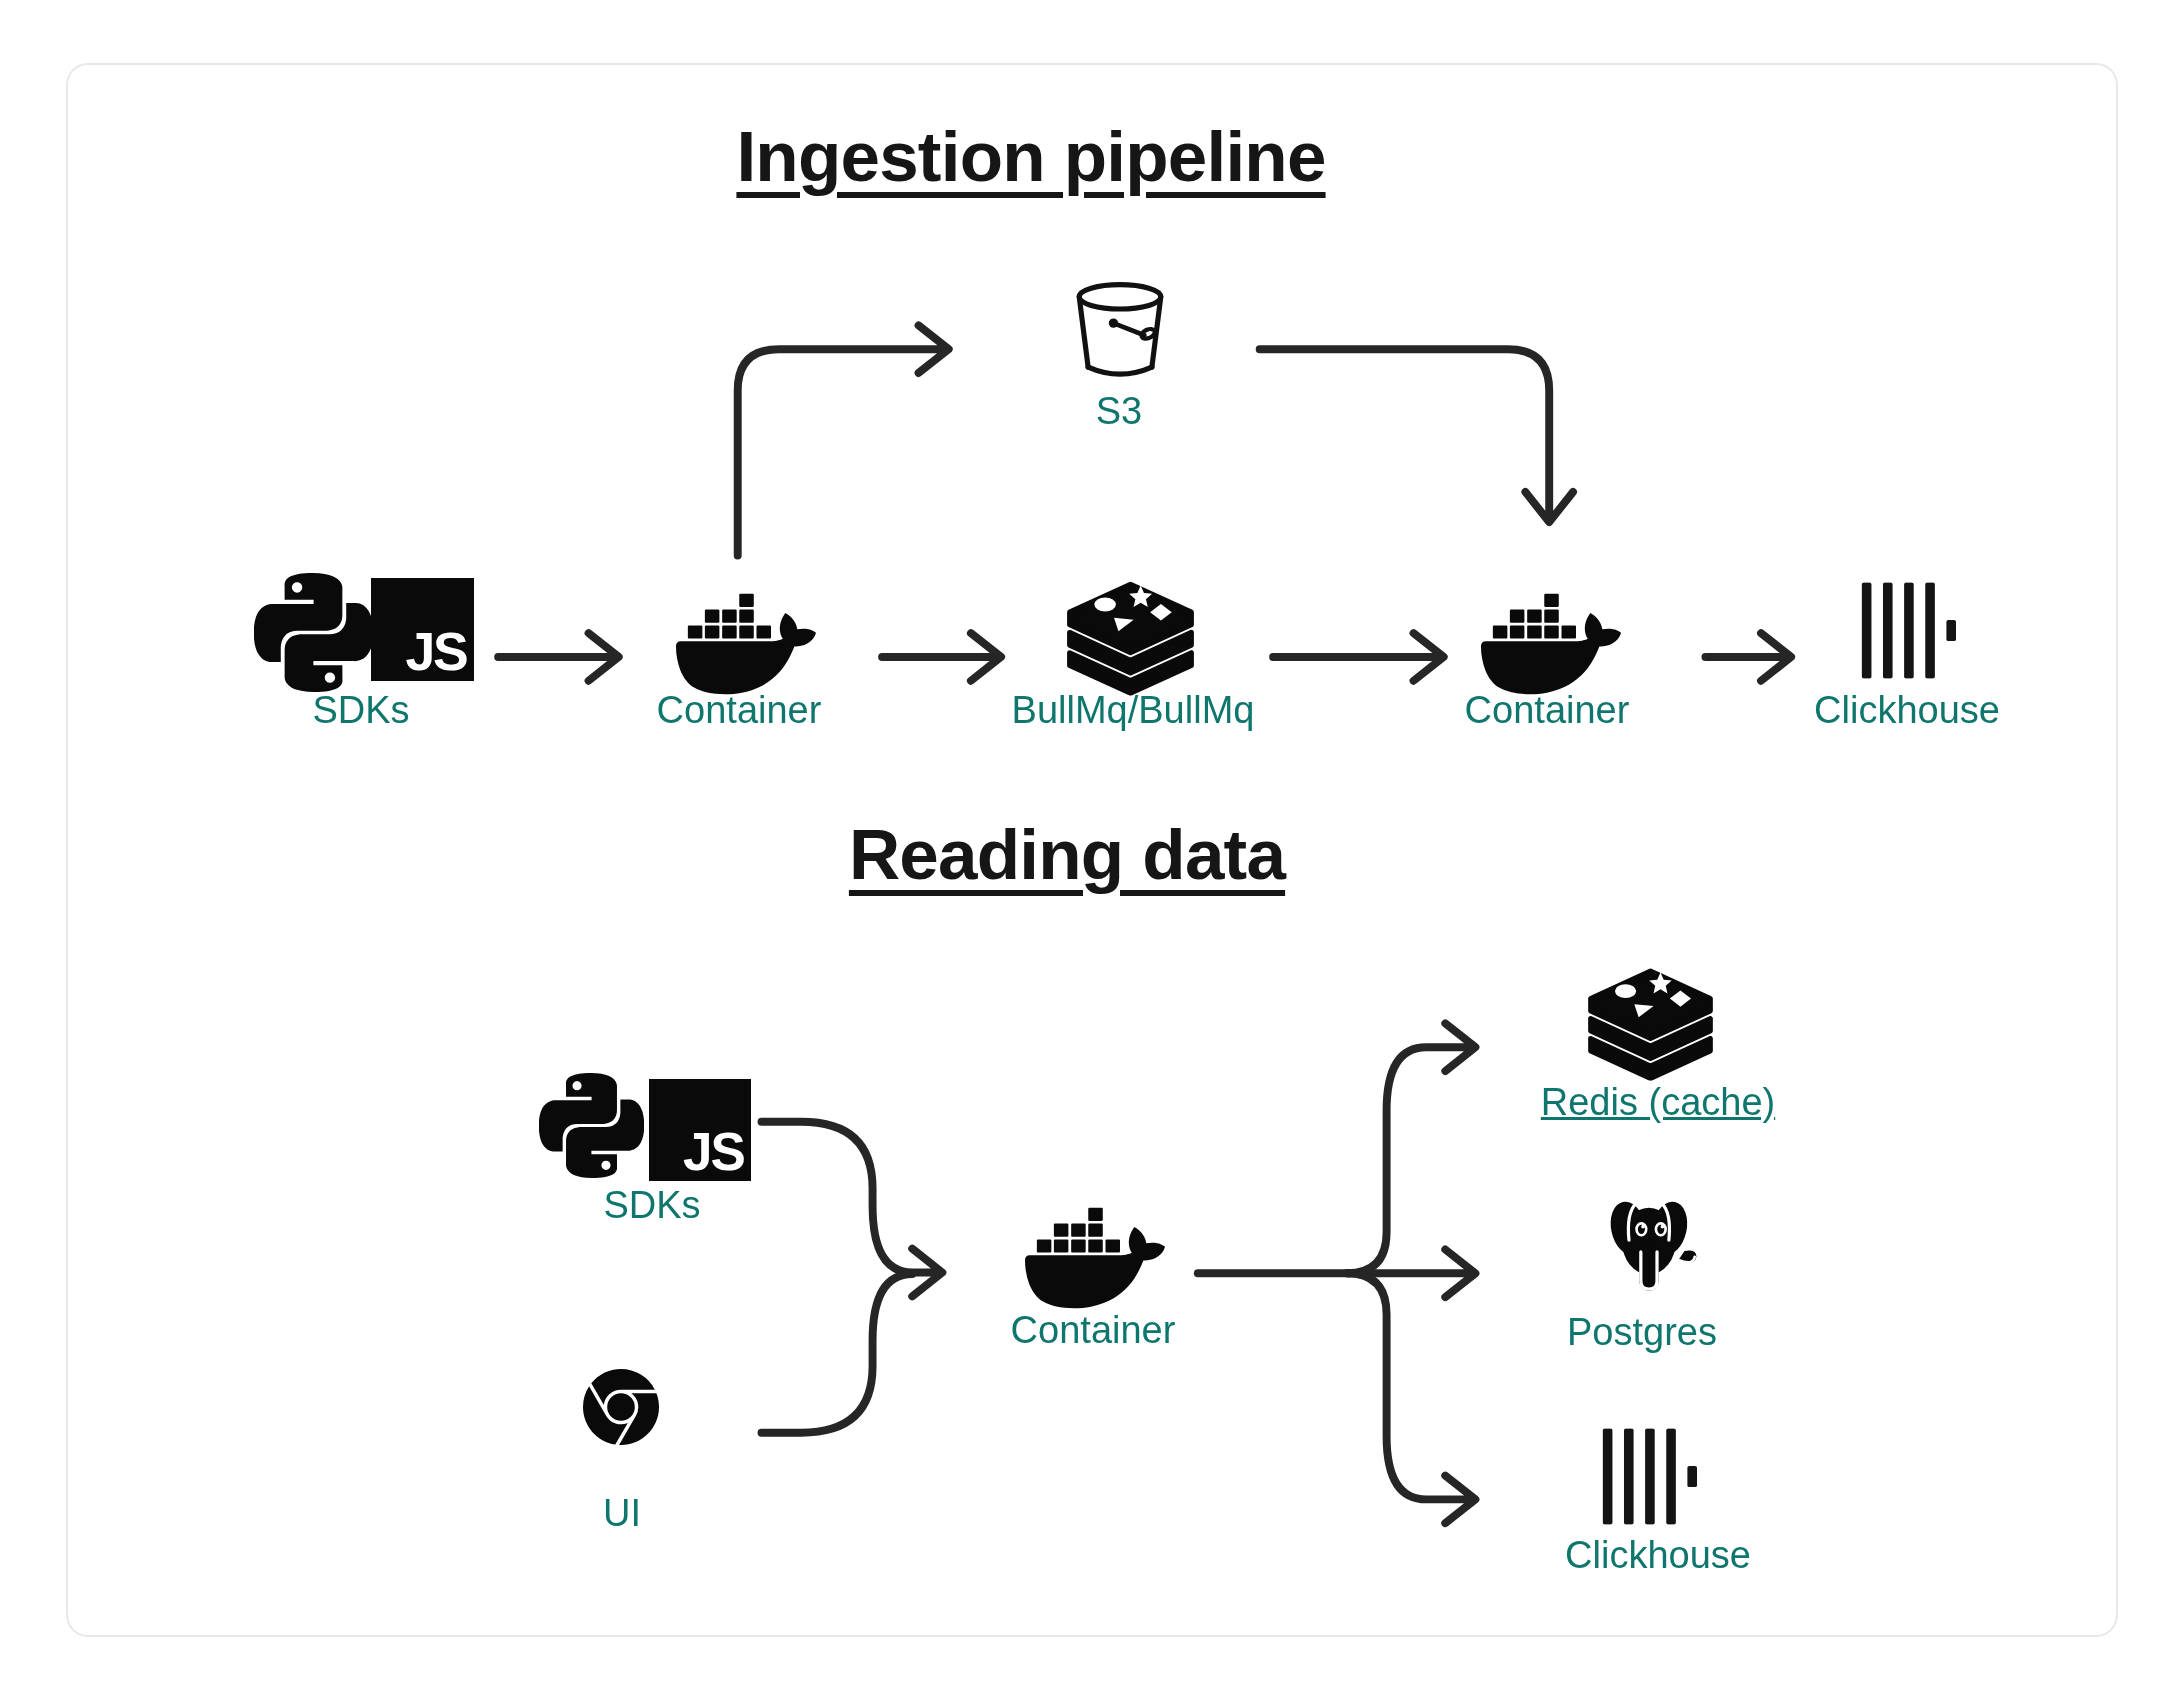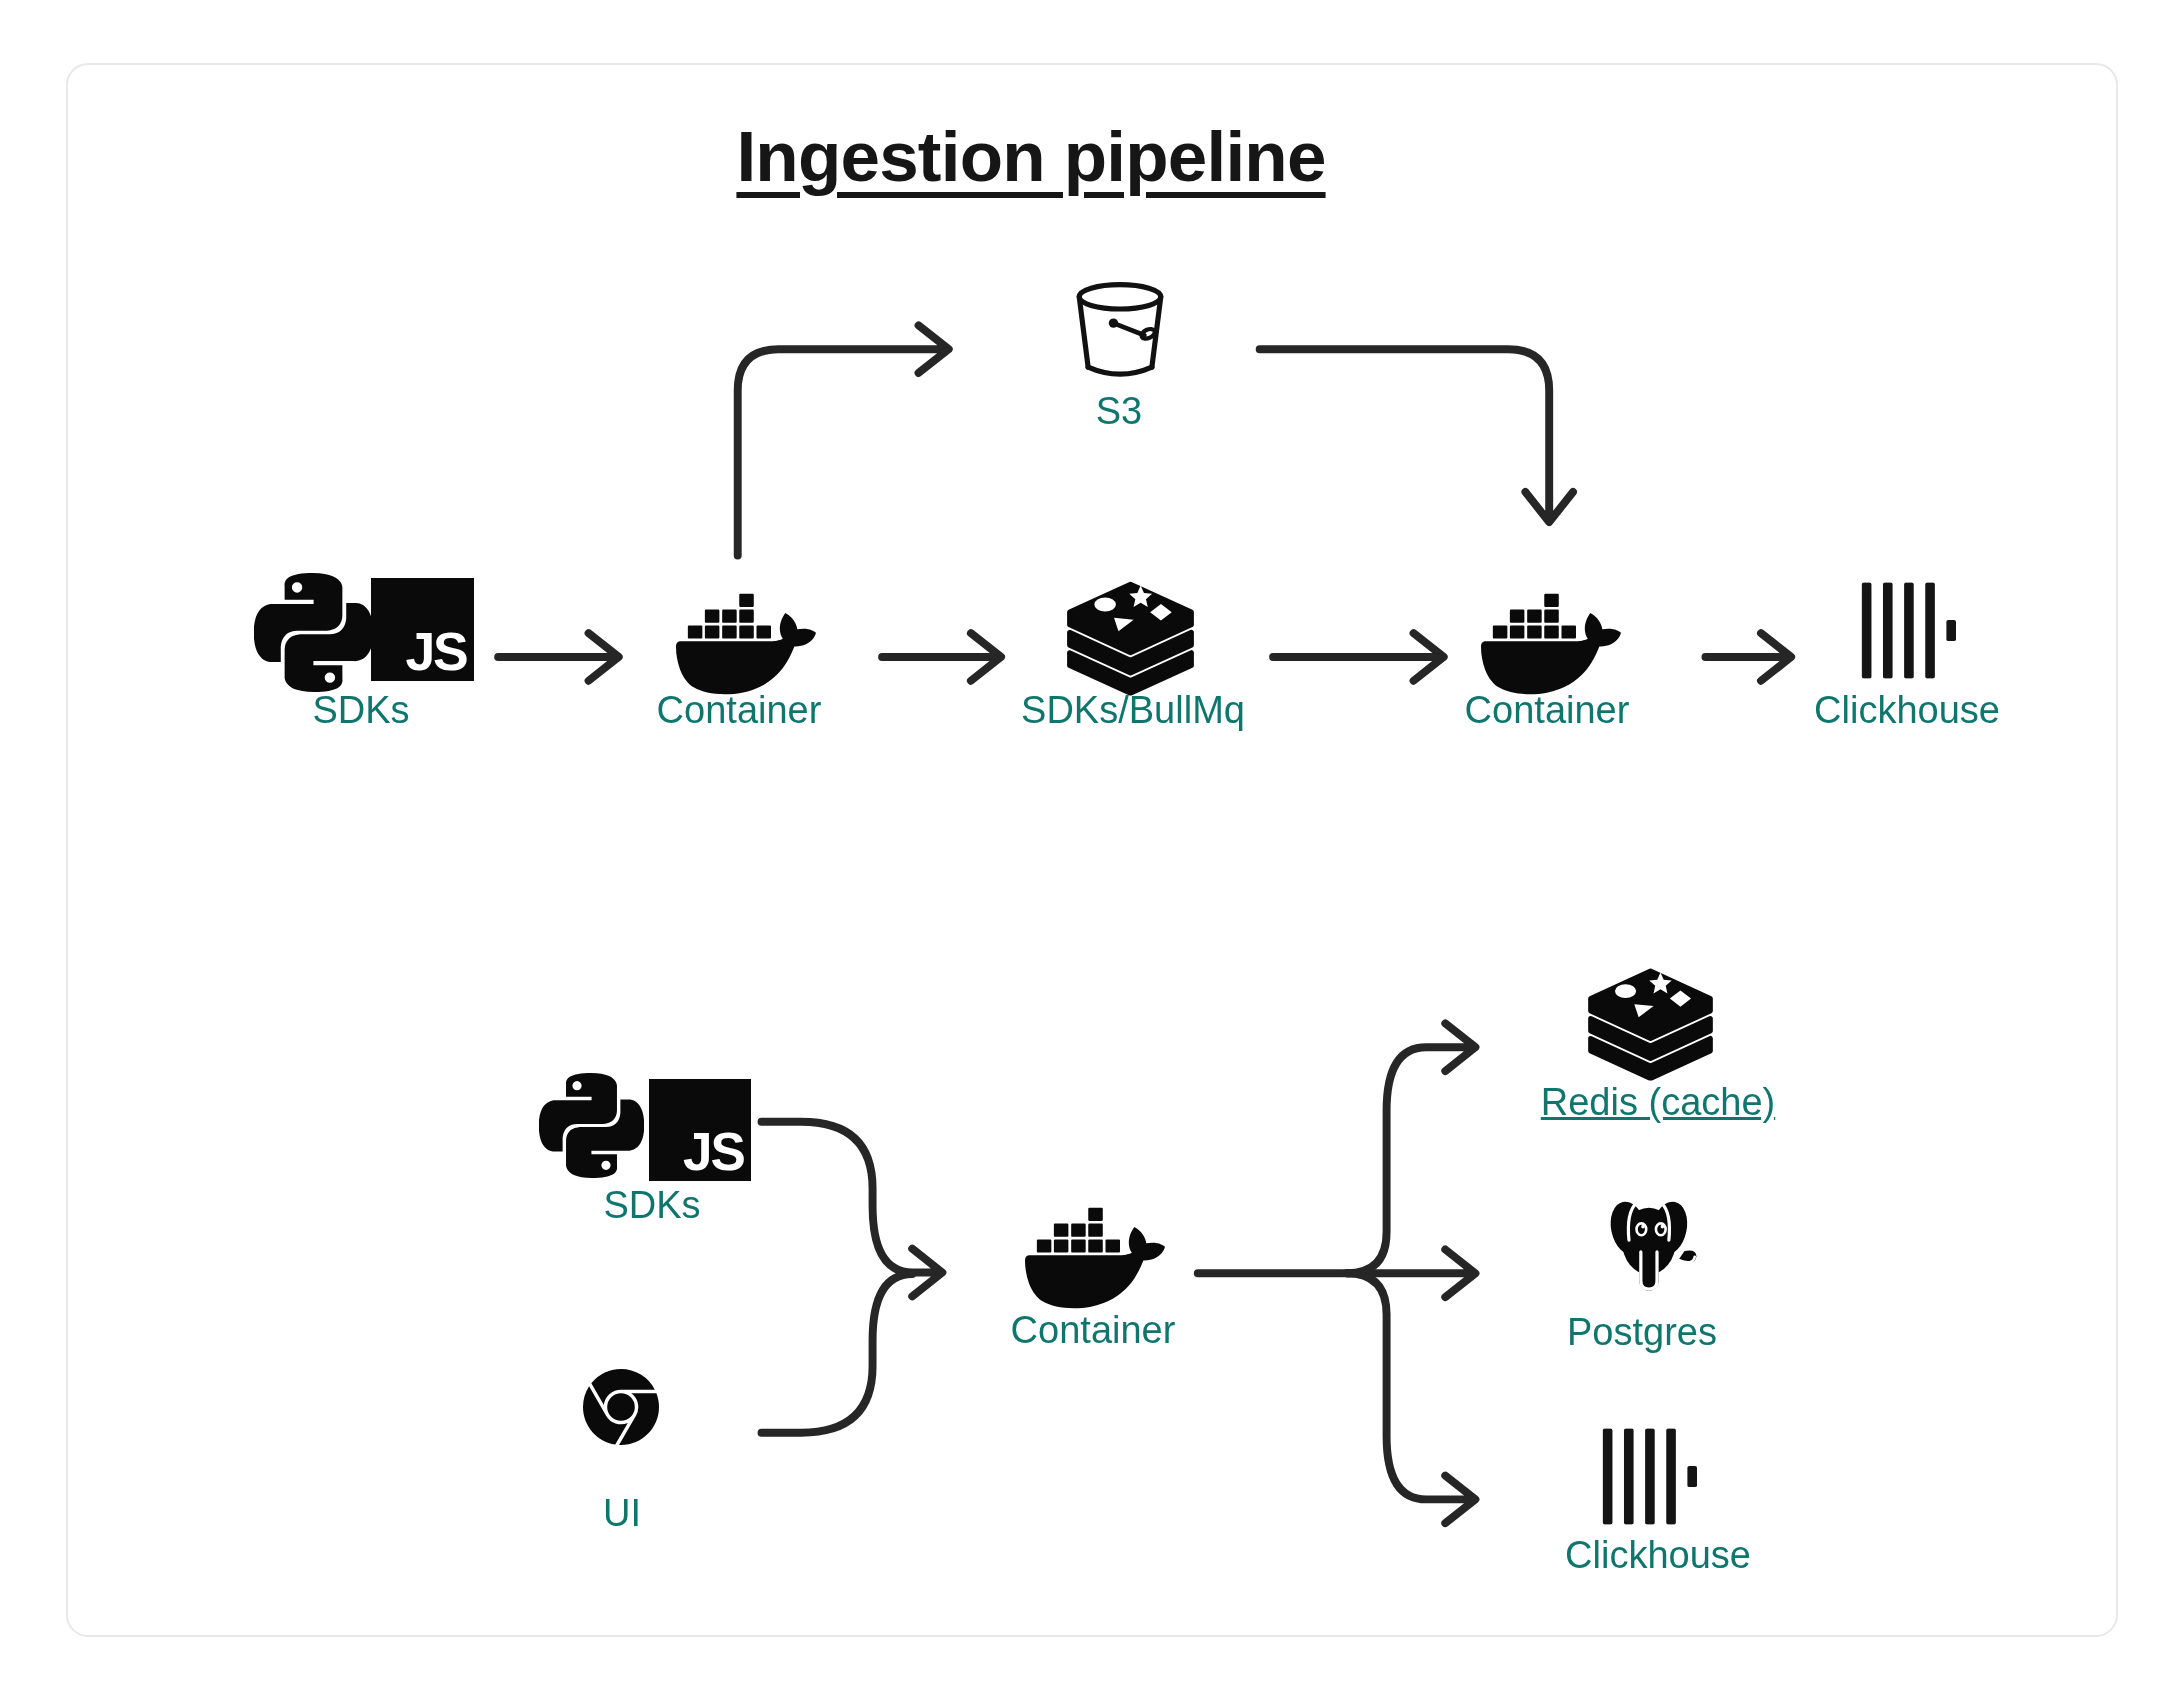--- a/index.html
+++ b/index.html
@@ -148,20 +148,21 @@
       <path d="M960 1806 H1010 Q1100 1806 1100 1722 V1690 Q1100 1606 1150 1606"></path>
 
       <path d="M1510 1605 H1700"></path>
       <path d="M1698 1605 Q1748 1605 1748 1553 V1400 Q1748 1320 1798 1320 H1856 M1822 1290 L1860 1320 L1822 1350"></path>
       <path d="M1700 1605 H1856 M1822 1575 L1860 1605 L1822 1635"></path>
       <path d="M1698 1605 Q1748 1605 1748 1657 V1810 Q1748 1890 1798 1890 H1856 M1822 1860 L1860 1890 L1822 1920"></path>
     </g>
   </svg>
 
   <div class="title" style="left:1031px; top:116px;">Ingestion pipeline</div>
+  <div class="title" style="left:1067px; top:814px;">Reading data</div>
 
   <svg class="icon" style="left:254px; top:573px;" width="119" height="119" viewBox="0 0 150 150">
       <use href="#sym-python"></use>
     </svg>
   <svg class="icon" style="left:371px; top:578px;" width="103" height="103" viewBox="0 0 100 100">
     <rect x="0" y="0" width="100" height="100" fill="#0a0a0a"></rect>
     <text class="jsglyph" x="93" y="89" text-anchor="end" font-size="52" fill="#ffffff">JS</text>
   </svg>
   <svg class="icon" style="left:1073px; top:279px;" width="94" height="105" viewBox="0 0 118 132">
       <use href="#sym-bucket"></use>
@@ -175,21 +176,21 @@
   <svg class="icon" style="left:1481px; top:574px;" width="140" height="140" viewBox="0 0 176 176">
       <use href="#sym-docker"></use>
     </svg>
   <svg class="icon" style="left:1858px; top:582px;" width="98" height="97" viewBox="0 0 124 122">
       <use href="#sym-clickhouse"></use>
     </svg>
 
   <div class="lbl" style="left:361px;  top:689px;">SDKs</div>
   <div class="lbl" style="left:1119px; top:390px;">S3</div>
   <div class="lbl" style="left:739px;  top:689px;">Container</div>
-  <div class="lbl" style="left:1133px; top:689px;">SDKs/BullMq</div>
+  <div class="lbl" style="left:1133px; top:689px;">BullMq/BullMq</div>
   <div class="lbl" style="left:1547px; top:689px;">Container</div>
   <div class="lbl" style="left:1907px; top:689px;">Clickhouse</div>
 
   <svg class="icon" style="left:539px; top:1073px;" width="105" height="105" viewBox="0 0 132 132">
       <use href="#sym-python"></use>
     </svg>
   <svg class="icon" style="left:649px; top:1079px;" width="102" height="102" viewBox="0 0 100 100">
     <rect x="0" y="0" width="100" height="100" fill="#0a0a0a"></rect>
     <text class="jsglyph" x="93" y="89" text-anchor="end" font-size="52" fill="#ffffff">JS</text>
   </svg>

